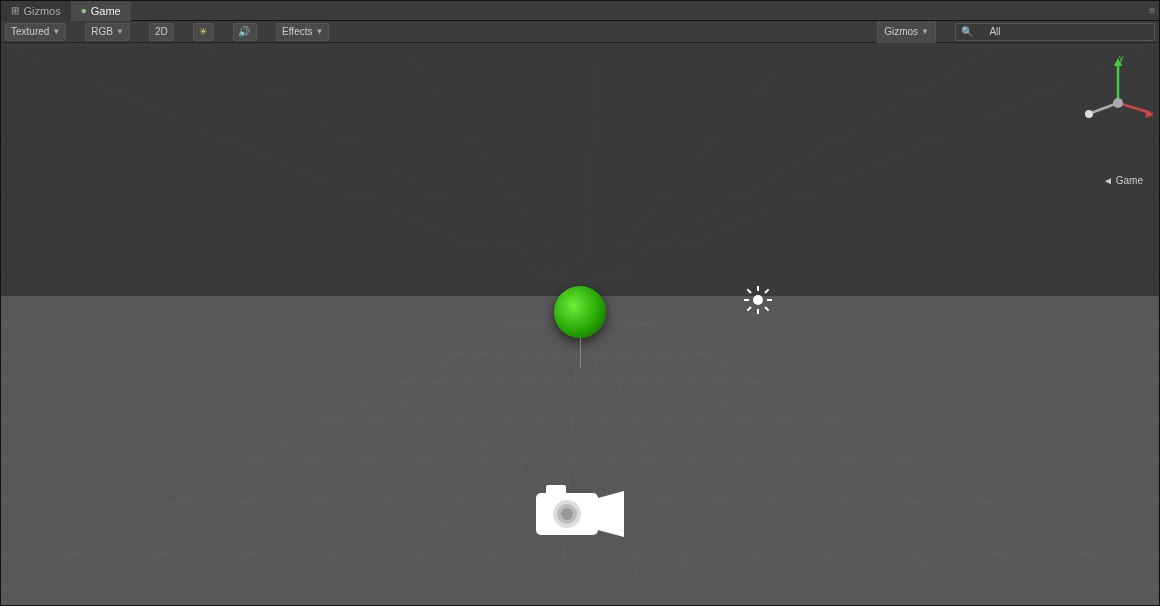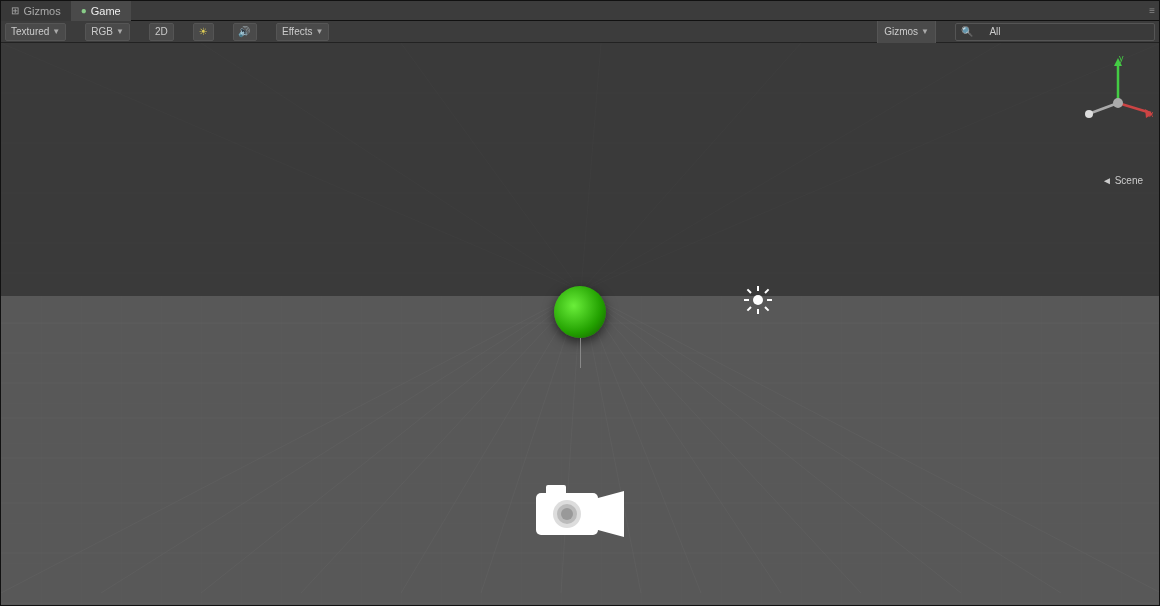--- a/index.html
+++ b/index.html
@@ -387,17 +387,17 @@
         <text x="66" y="64" fill="#cc4444" font-size="9" font-family="Arial">x</text>
 
         <line x1="35" y1="50" x2="8" y2="60" stroke="#aaaaaa" stroke-width="2.5"></line>
 
         <circle cx="35" cy="50" r="5" fill="#aaaaaa"></circle>
 
         <circle cx="6" cy="61" r="4" fill="#dddddd"></circle>
       </svg>
     </div>
 
-    <div class="persp-label">◄ Scene</div>
+    <div class="persp-label">◄ Game</div>
 
   </div>
 
 </div>
 
 </body></html>

